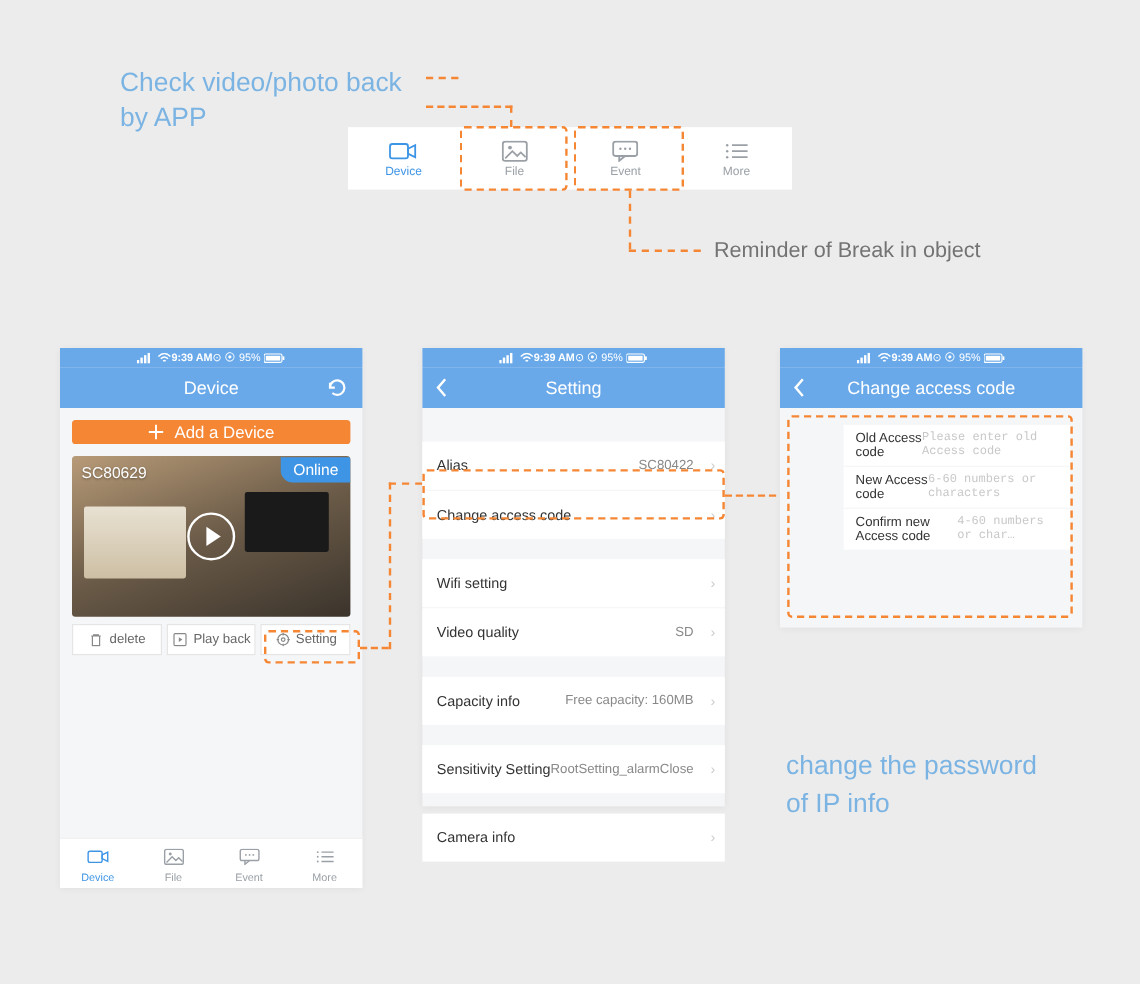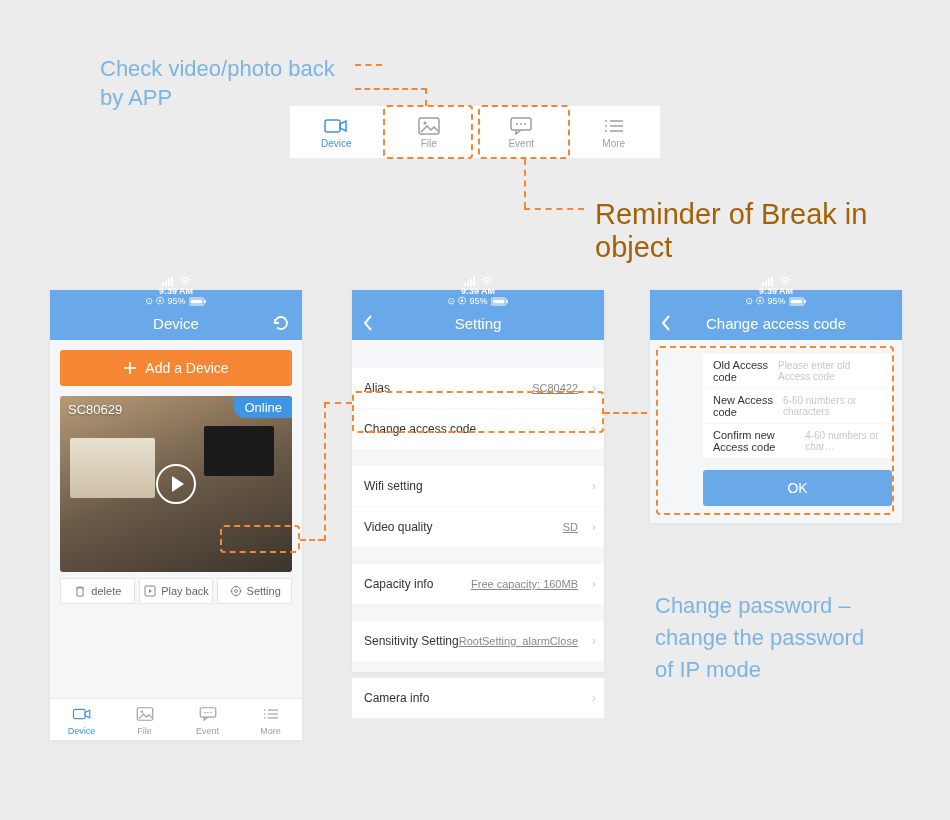--- a/index.html
+++ b/index.html
@@ -1,74 +1,74 @@
 <!DOCTYPE html>
 <html><head>
 <meta charset="utf-8">
 <style>
   * { margin: 0; padding: 0; box-sizing: border-box; font-family: -apple-system, "Helvetica Neue", Arial, sans-serif; }
   body { background: #ececec; width: 950px; height: 820px; position: relative; overflow: hidden; }
 
   
   .anno-top-left { position: absolute; left: 100px; top: 55px; color: #7bb4e3; font-size: 22px; font-weight: 300; line-height: 1.3; }
-  .anno-top-right { position: absolute; left: 595px; top: 198px; color: #a16207; font-size: 29px; font-weight: 300; }
+  .anno-top-right { position: absolute; left: 595px; top: 198px; color: #737373; font-size: 18px; font-weight: 300; }
   .anno-bottom-right { position: absolute; left: 655px; top: 590px; color: #7bb4e3; font-size: 22px; font-weight: 300; line-height: 1.45; }
 
   
   .top-tabbar { position: absolute; left: 290px; top: 106px; width: 370px; height: 52px; background: #fff; display: flex; }
   .tab-item { flex: 1; display: flex; flex-direction: column; align-items: center; justify-content: center; gap: 2px; position: relative; }
   .tab-item .ico { width: 24px; height: 20px; color: #9aa0a6; display: flex; align-items: center; justify-content: center; }
   .tab-item.active .ico { color: #3e95e6; }
   .tab-item .lbl { font-size: 10px; color: #9aa0a6; }
   .tab-item.active .lbl { color: #3e95e6; }
 
   
   .dash-box { position: absolute; border: 2px dashed #f58634; border-radius: 4px; pointer-events: none; }
 
   
   .phone { position: absolute; width: 252px; background: #f5f6f8; box-shadow: 0 1px 6px rgba(0,0,0,0.05); }
   .phone1 { left: 50px;  top: 290px; height: 450px; }
   .phone2 { left: 352px; top: 290px; height: 382px; }
   .phone3 { left: 650px; top: 290px; height: 233px; }
 
-  .status-bar { background: #6aa9e9; color: #fff; height: 16px; display: flex; align-items: center; justify-content: flex-end; padding: 0 6px; font-size: 9px; font-weight: 500; flex-direction: column; }
+  .status-bar { background: #6aa9e9; color: #fff; height: 16px; display: flex; align-items: center; justify-content: center; padding: 0 6px; font-size: 9px; font-weight: 500; }
   .status-bar .mid { font-weight: 600; }
   .status-bar .side { display: flex; gap: 3px; align-items: center; }
   .nav-bar { background: #6aa9e9; color: #fff; height: 34px; display: flex; align-items: center; justify-content: center; position: relative; font-size: 15px; }
   .nav-back { position: absolute; left: 10px; top: 50%; transform: translateY(-50%); color: #fff; }
   .nav-refresh { position: absolute; right: 12px; top: 50%; transform: translateY(-50%); color: #fff; }
 
   
-  .add-btn { background: #f58634; color: #fff; margin: 10px; height: 36px; border-radius: 3px; display: flex; align-items: center; justify-content: center; gap: 8px; font-size: 14px; }
-  .cam-thumb { margin: 0 10px; position: relative; height: 176px; border-radius: 3px; overflow: hidden; background: linear-gradient(160deg,#b89b78 0%,#6b5b48 50%,#3b342c 100%); }
+  .add-btn { background: #f58634; color: #fff; margin: 10px; height: 20px; border-radius: 3px; display: flex; align-items: center; justify-content: center; gap: 8px; font-size: 14px; }
+  .cam-thumb { margin: 0 10px; position: relative; height: 134px; border-radius: 3px; overflow: hidden; background: linear-gradient(160deg,#b89b78 0%,#6b5b48 50%,#3b342c 100%); }
   .cam-thumb::before{content:"";position:absolute;left:10px;top:42px;width:85px;height:60px;background:linear-gradient(#e8e1d2,#cdbfa4);border-radius:2px;}
   .cam-thumb::after{content:"";position:absolute;right:18px;top:30px;width:70px;height:50px;background:#1a1a1a;border-radius:2px;}
   .cam-name { position: absolute; left: 8px; top: 6px; color: #fff; font-size: 13px; text-shadow: 0 1px 2px rgba(0,0,0,.4); }
   .online-badge { position: absolute; right: 0; top: 1px; background: #3e95e6; color: #fff; font-size: 13px; padding: 3px 10px; border-bottom-left-radius: 10px; }
   .play-circle { position: absolute; left: 50%; top: 50%; width: 40px; height: 40px; margin: -20px 0 0 -20px; border: 2px solid #fff; border-radius: 50%; display: flex; align-items: center; justify-content: center; }
   .play-circle::after { content: ""; border-left: 12px solid #fff; border-top: 8px solid transparent; border-bottom: 8px solid transparent; margin-left: 3px; }
   .cam-actions { margin: 6px 10px 0; display: flex; }
   .cam-actions .act { flex: 1; height: 26px; background: #fff; border: 1px solid #e5e5e5; display: flex; align-items: center; justify-content: center; gap: 4px; font-size: 11px; color: #666; text-align: center; }
   .cam-actions .act + .act { margin-left: 4px; }
   .cam-actions .ico { width: 14px; height: 14px; color: #888; display:flex;align-items:center;justify-content:center; }
 
   .bottom-tabbar { position: absolute; bottom: 0; left: 0; right: 0; height: 42px; background: #fff; border-top: 1px solid #eee; display: flex; }
   .bottom-tabbar .tab-item .lbl { font-size: 9px; }
 
   
   .settings-list { padding-top: 28px; }
   .list-row { background: #fff; height: 40px; display: flex; align-items: center; padding: 0 12px; font-size: 12px; color: #333; margin-bottom: 1px; position: relative; }
-  .list-row .val { margin-left: auto; color: #888; font-size: 11px; margin-right: 14px; text-decoration: underline; }
+  .list-row .val { margin-left: auto; color: #888; font-size: 11px; margin-right: 14px; }
   .list-row .chev { color: #ccc; position: absolute; right: 8px; }
   .list-gap { height: 16px; }
 
   
   .pw-list { padding: 14px 10px; margin-left: 43px; }
   .pw-row { background: #fff; height: 34px; display: flex; align-items: center; padding: 0 10px; font-size: 11px; color: #333; margin-bottom: 1px; }
-  .pw-row .ph { margin-left: auto; color: #c8c8c8; font-size: 10px; }
+  .pw-row .ph { margin-left: auto; color: #c8c8c8; font-size: 10px; font-family: Liberation Mono, monospace; }
   .ok-btn { background: #6aa9e9; color: #fff; height: 36px; margin: 12px 0 0; border-radius: 3px; display: flex; align-items: center; justify-content: center; font-size: 14px; }
 
   
   .dash-phone3 { position:absolute; left:656px; top:346px; width:238px; height:169px; border:2px dashed #f58634; border-radius:4px; pointer-events:none; }
   .conn-line-h { position: absolute; border-top: 2px dashed #f58634; }
   .conn-line-v { position: absolute; border-left: 2px dashed #f58634; }
 
   svg { display:block; }
 </style>
 </head>
@@ -385,25 +385,22 @@
       <span class="ph">Please enter old Access code</span>
     </div>
     <div class="pw-row">
       <span>New Access code</span>
       <span class="ph">6-60 numbers or characters</span>
     </div>
     <div class="pw-row">
       <span>Confirm new Access code</span>
       <span class="ph">4-60 numbers or char…</span>
     </div>
-    <div class="ok-btn">
-      <span>OK</span>
-    </div>
   </div>
 </div>
 
 <div class="dash-phone3"></div>
 
 <div class="anno-bottom-right">
-  <span>Change password –</span><br>
+  <br>
   <span>change the password</span><br>
-  <span>of IP mode</span>
+  <span>of IP info</span>
 </div>
 
 </body></html>

